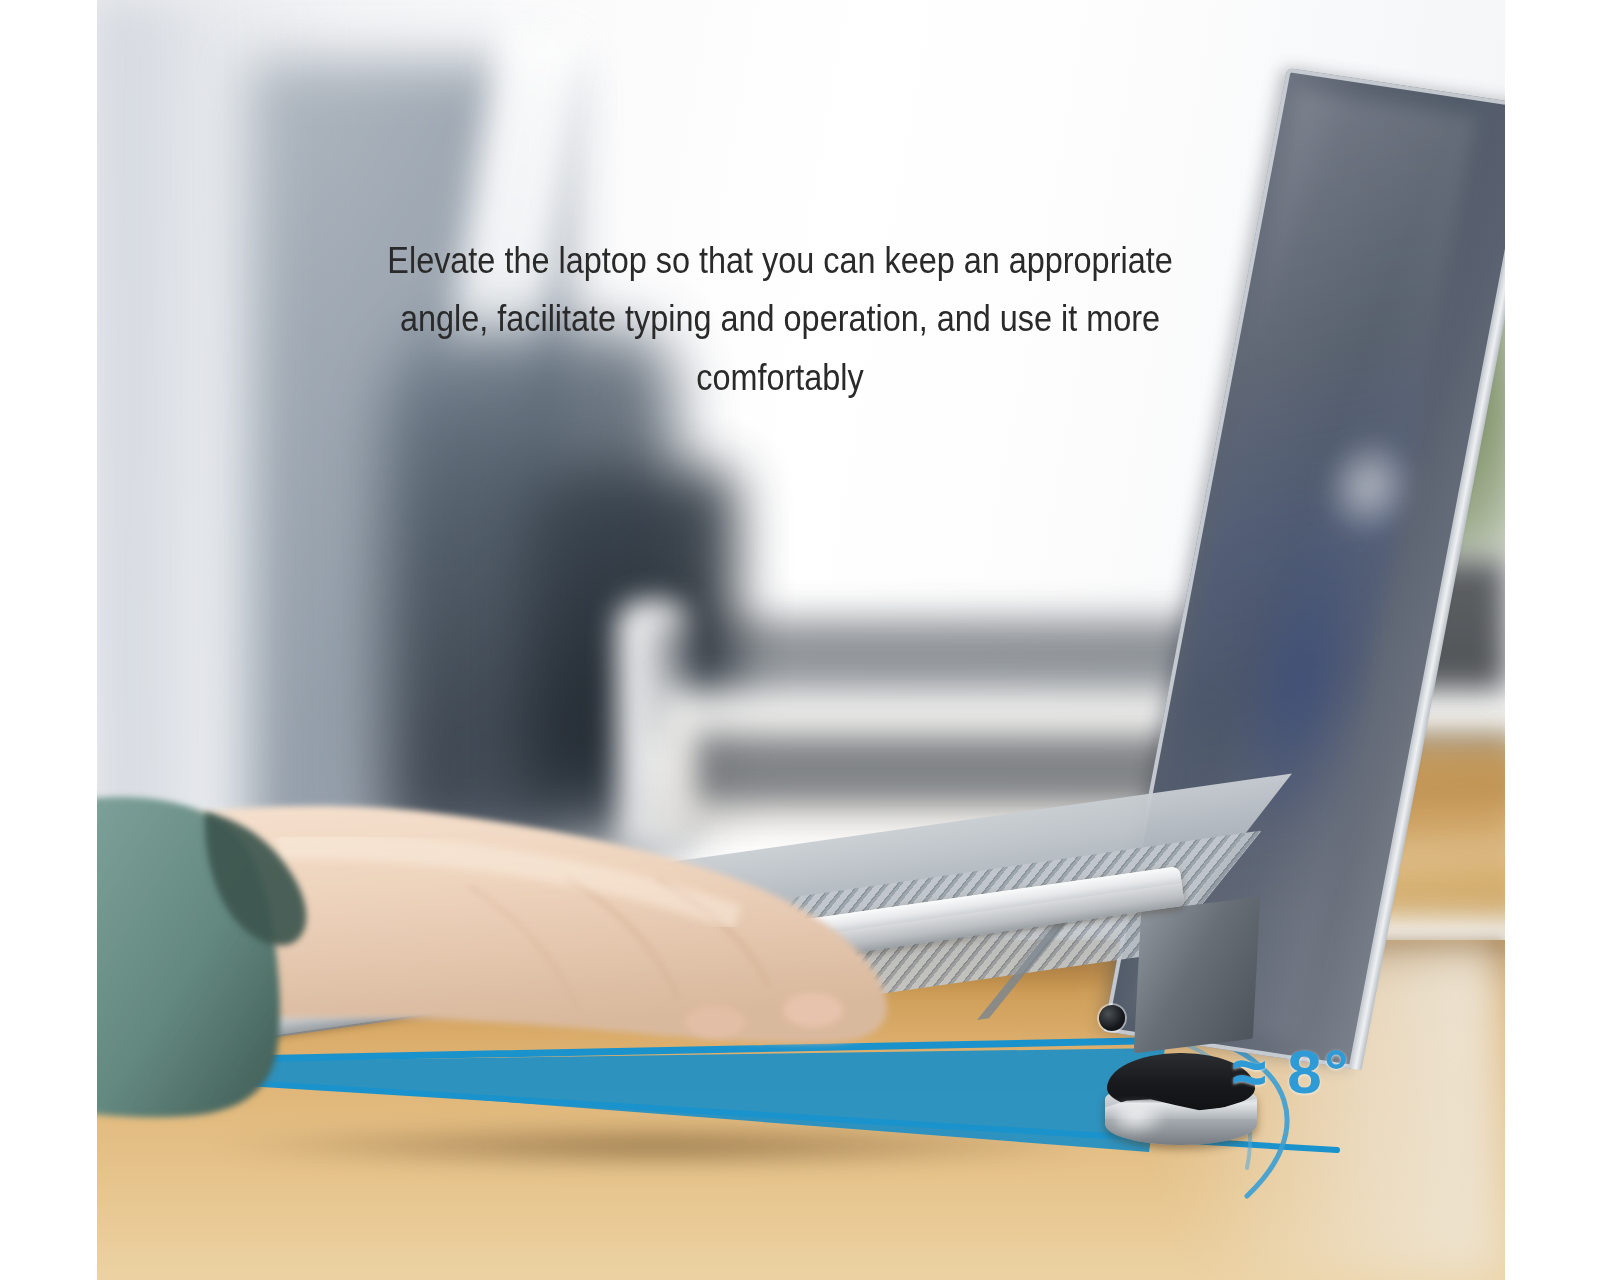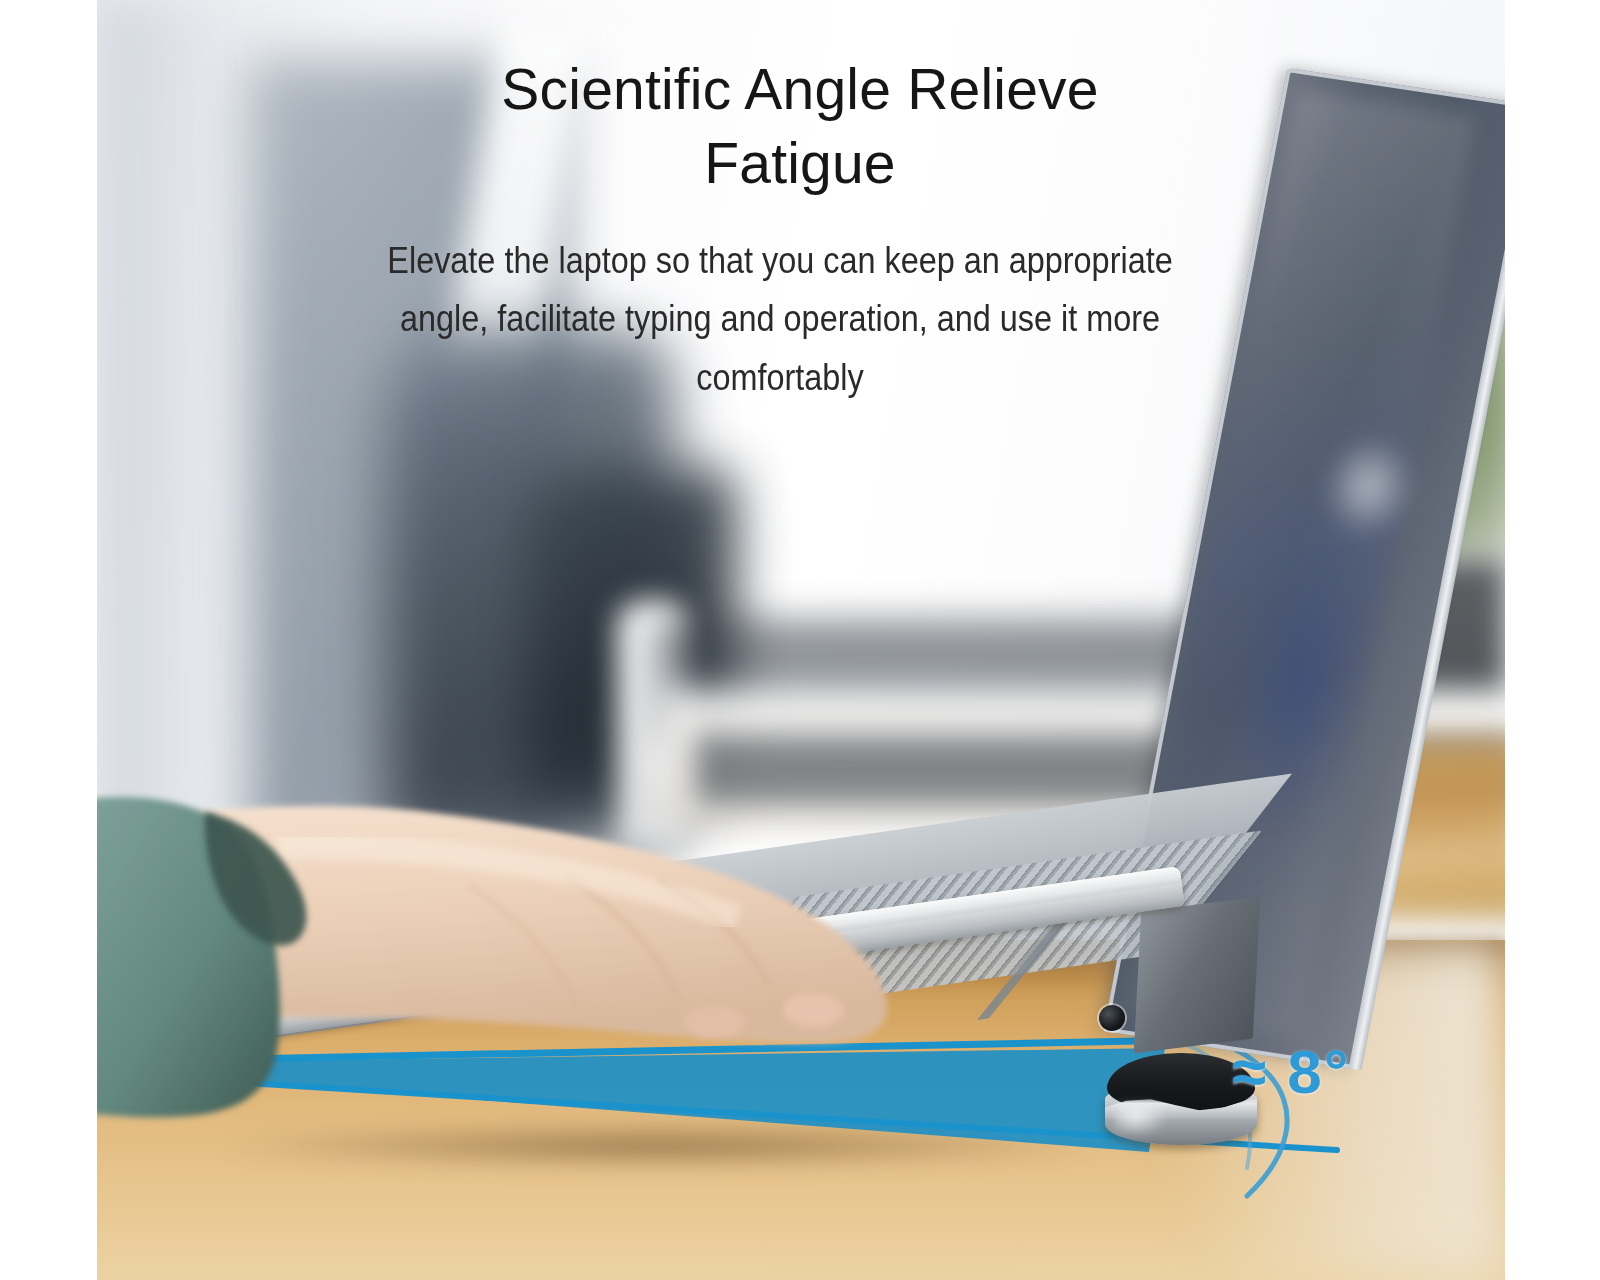--- a/index.html
+++ b/index.html
@@ -516,22 +516,18 @@
                C 172 1094, 140 1112, 92 1116
                C 50 1119, 10 1116, -20 1112 Z" fill="url(#sleeveGrad)" filter="url(#softEdge)"></path>
       <path d="M 108 812 C 146 820, 176 842, 196 876
                C 212 902, 214 928, 200 940
                C 186 952, 160 944, 140 922
                C 120 900, 106 858, 108 812 Z" fill="#3c574f" opacity="0.92" filter="url(#softEdge)"></path>
     </svg>
 
   </div>
 
-  <div class="headline">
-    <div>Scientific Angle Relieve</div>
-    <div>Fatigue</div>
-  </div>
 
   <div class="subcopy">Elevate the laptop so that you can keep an appropriate angle, facilitate typing and operation, and use it more comfortably</div>
 
   <div class="angle-label">≈ 8°</div>
 
 </div>
 
 </body></html>

